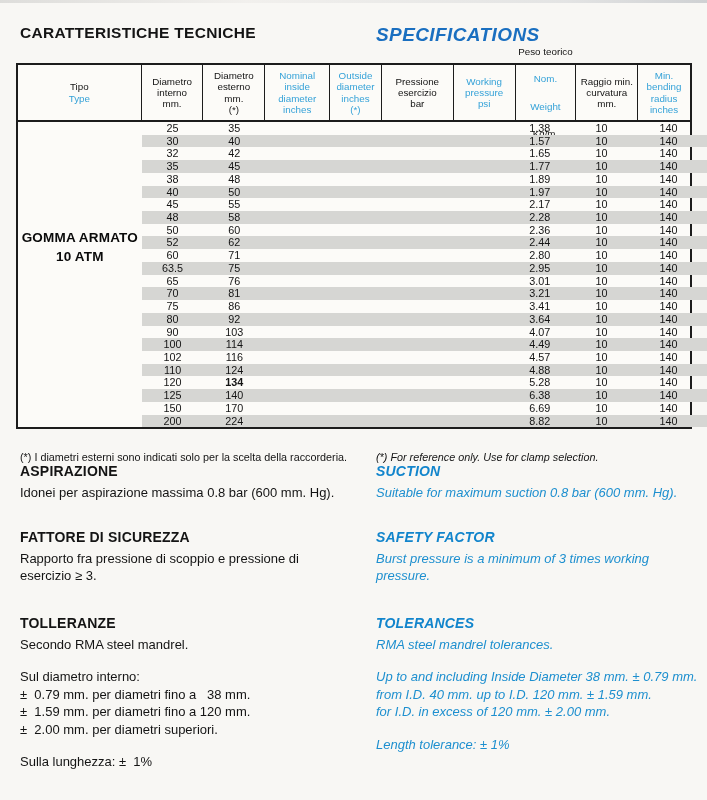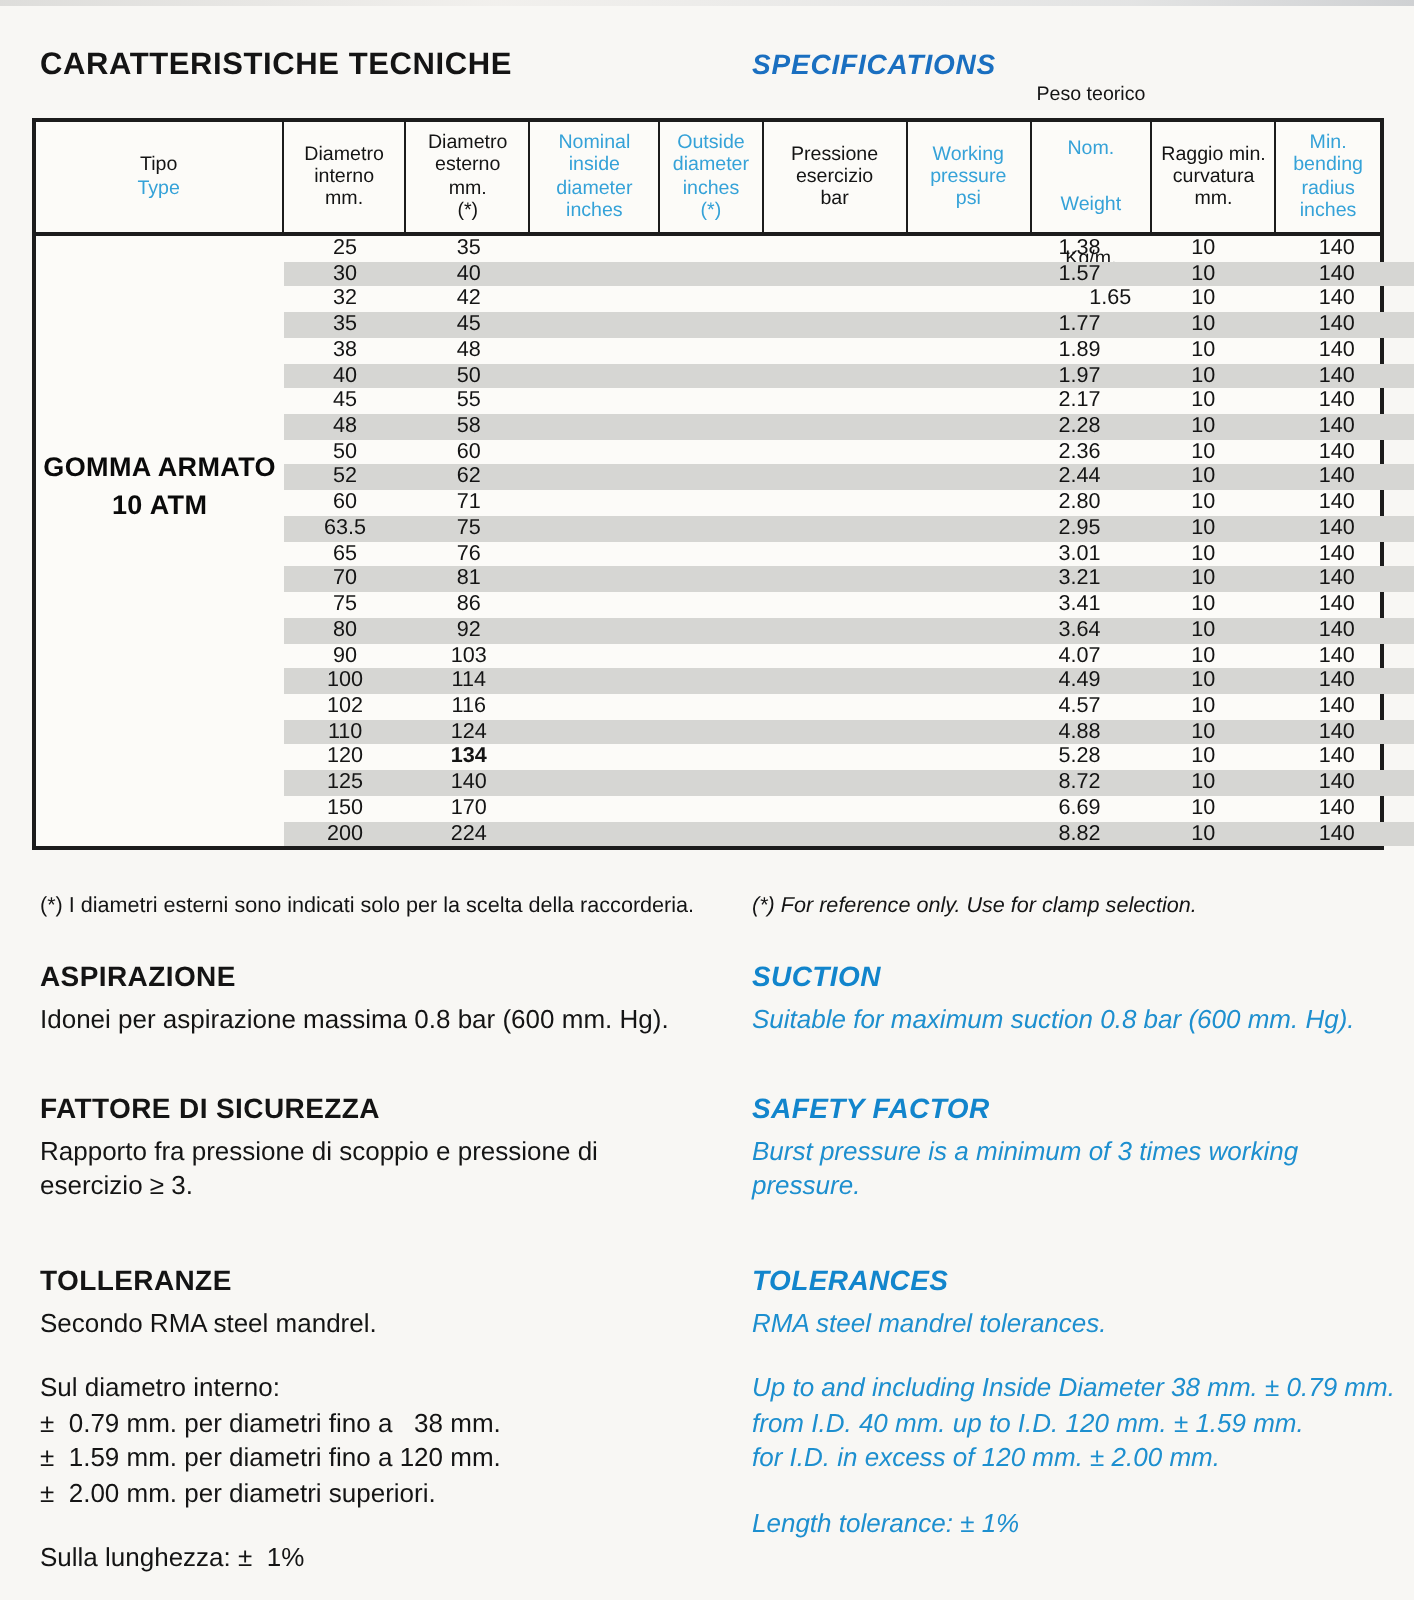--- a/index.html
+++ b/index.html
@@ -21,21 +21,21 @@
     overflow:hidden;
   }
   .page::before{
     content:'';position:absolute;top:0;left:0;right:0;height:3px;
     background:linear-gradient(to right,#c8c8c6,#eceae7 35%,#d2d4d6 80%,#aeb2b8);
     opacity:.55;
   }
   
   .title-row{display:flex;padding:24px 0 0 20px;}
   .title-it{width:356px;font-size:15.5px;font-weight:bold;letter-spacing:.3px;}
-  .title-en{font-size:14px;font-weight:bold;font-style:italic;
+  .title-en{font-size:19px;font-weight:bold;font-style:italic;
             color:var(--accent-blue-title);letter-spacing:.4px;}
   
   .spec-table{
     margin:17px 15px 0 16px;
     border:2px solid #1c1c1c;
     background:#fcfbf8;
   }
   .thead{display:flex;height:57px;border-bottom:2px solid #1c1c1c;}
   .hcell{
     display:flex;flex-direction:column;justify-content:center;align-items:center;
@@ -55,21 +55,21 @@
     text-align:center;font-weight:bold;font-size:13.5px;line-height:19px;
     letter-spacing:.2px;color:#0a0a0a;
   }
   
   .footnote-row{display:flex;margin:22px 0 0 20px;font-size:10.8px;}
   .fn-it{width:356px;}
   .fn-en{font-style:italic;}
   
   .sections{margin-left:20px;}
   .section-row{display:flex;}
-  .sec-m0{margin-top:21px;}
+  .sec-m0{}
   .sec-m1{margin-top:27px;}
   .sec-m2{margin-top:30px;}
   .col-it{width:356px;padding-right:34px;}
   .col-en{flex:1;color:var(--accent-blue-body);font-style:italic;padding-right:6px;}
   .section-row h2{font-size:14px;font-weight:bold;margin:0 0 5px 0;letter-spacing:.2px;}
   .col-en h2{color:var(--accent-blue-heading);}
   .section-row p{font-size:13px;line-height:17.5px;white-space:pre-wrap;margin:0 0 15px 0;}
   .section-row p:last-child{margin-bottom:0;}
 </style>
 </head>
@@ -162,21 +162,21 @@
           <div class="cell" style="flex: 0 0 7.7%;">1.57</div>
           <div class="cell" style="flex: 0 0 10.7%;">10</div>
           <div class="cell" style="flex: 0 0 9.2%;">140</div>
           <div class="cell" style="flex: 0 0 9.05%;">0.95</div>
         </div>
         <div class="trow">
           <div class="cell tipo" style="flex: 0 0 18.4%;"></div>
           <div class="cell" style="flex: 0 0 9.2%;">32</div>
           <div class="cell" style="flex: 0 0 9.2%;">42</div>
           <div class="cell nominal" style="flex: 0 0 9.65%;"></div>
-          <div class="cell" style="flex: 0 0 7.7%; text-align: right;">1.65</div>
+          <div class="cell" style="flex: 0 0 7.7%;">1.65</div>
           <div class="cell" style="flex: 0 0 10.7%;">10</div>
           <div class="cell" style="flex: 0 0 9.2%;">140</div>
           <div class="cell" style="flex: 0 0 9.05%;">1.00</div>
         </div>
         <div class="trow striped">
           <div class="cell tipo" style="flex: 0 0 18.4%;"></div>
           <div class="cell" style="flex: 0 0 9.2%;">35</div>
           <div class="cell" style="flex: 0 0 9.2%;">45</div>
           <div class="cell nominal" style="flex: 0 0 9.65%;"></div>
           <div class="cell" style="flex: 0 0 7.7%;">1.77</div>
@@ -352,21 +352,21 @@
           <div class="cell" style="flex: 0 0 7.7%;">5.28</div>
           <div class="cell" style="flex: 0 0 10.7%;">10</div>
           <div class="cell" style="flex: 0 0 9.2%;">140</div>
           <div class="cell" style="flex: 0 0 9.05%;">5.00</div>
         </div>
         <div class="trow striped">
           <div class="cell tipo" style="flex: 0 0 18.4%;"></div>
           <div class="cell" style="flex: 0 0 9.2%;">125</div>
           <div class="cell" style="flex: 0 0 9.2%;">140</div>
           <div class="cell nominal" style="flex: 0 0 9.65%;"><span class="nomf"></span></div>
-          <div class="cell" style="flex: 0 0 7.7%;">8.72</div>
+          <div class="cell" style="flex: 0 0 7.7%;">6.38</div>
           <div class="cell" style="flex: 0 0 10.7%;">10</div>
           <div class="cell" style="flex: 0 0 9.2%;">140</div>
           <div class="cell" style="flex: 0 0 9.05%;">6.00</div>
         </div>
         <div class="trow">
           <div class="cell tipo" style="flex: 0 0 18.4%;"></div>
           <div class="cell" style="flex: 0 0 9.2%;">150</div>
           <div class="cell" style="flex: 0 0 9.2%;">170</div>
           <div class="cell nominal" style="flex: 0 0 9.65%;"><span class="nomf"></span></div>
           <div class="cell" style="flex: 0 0 7.7%;">6.69</div>

